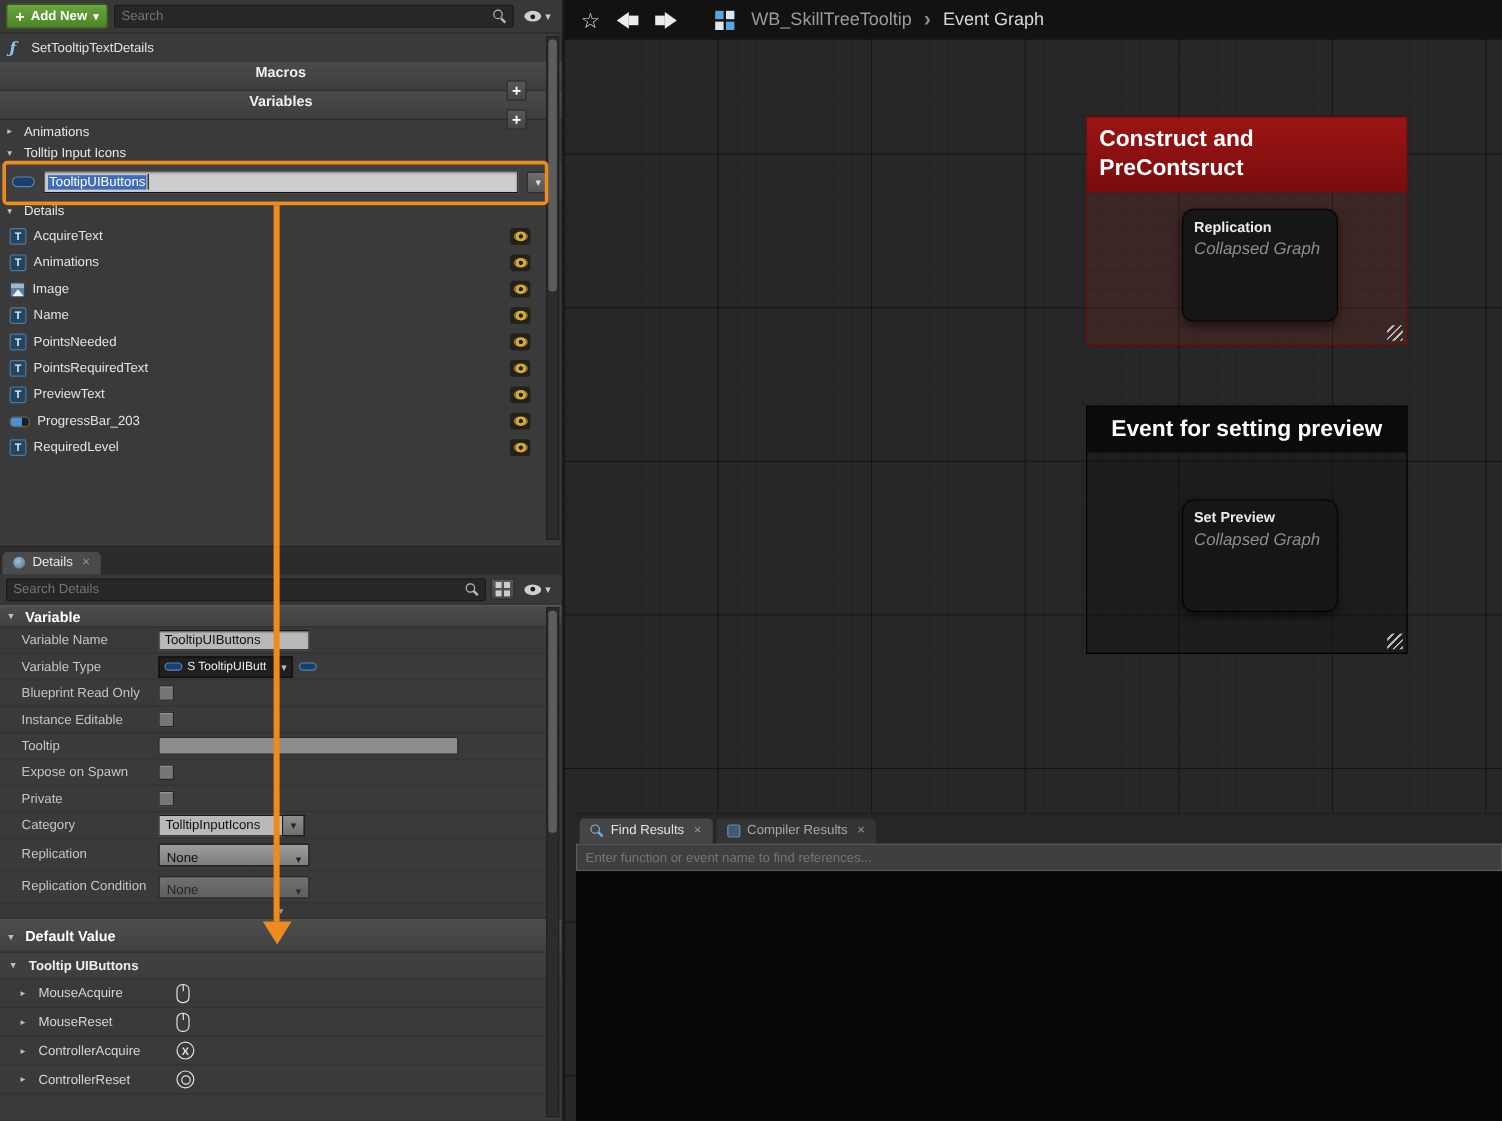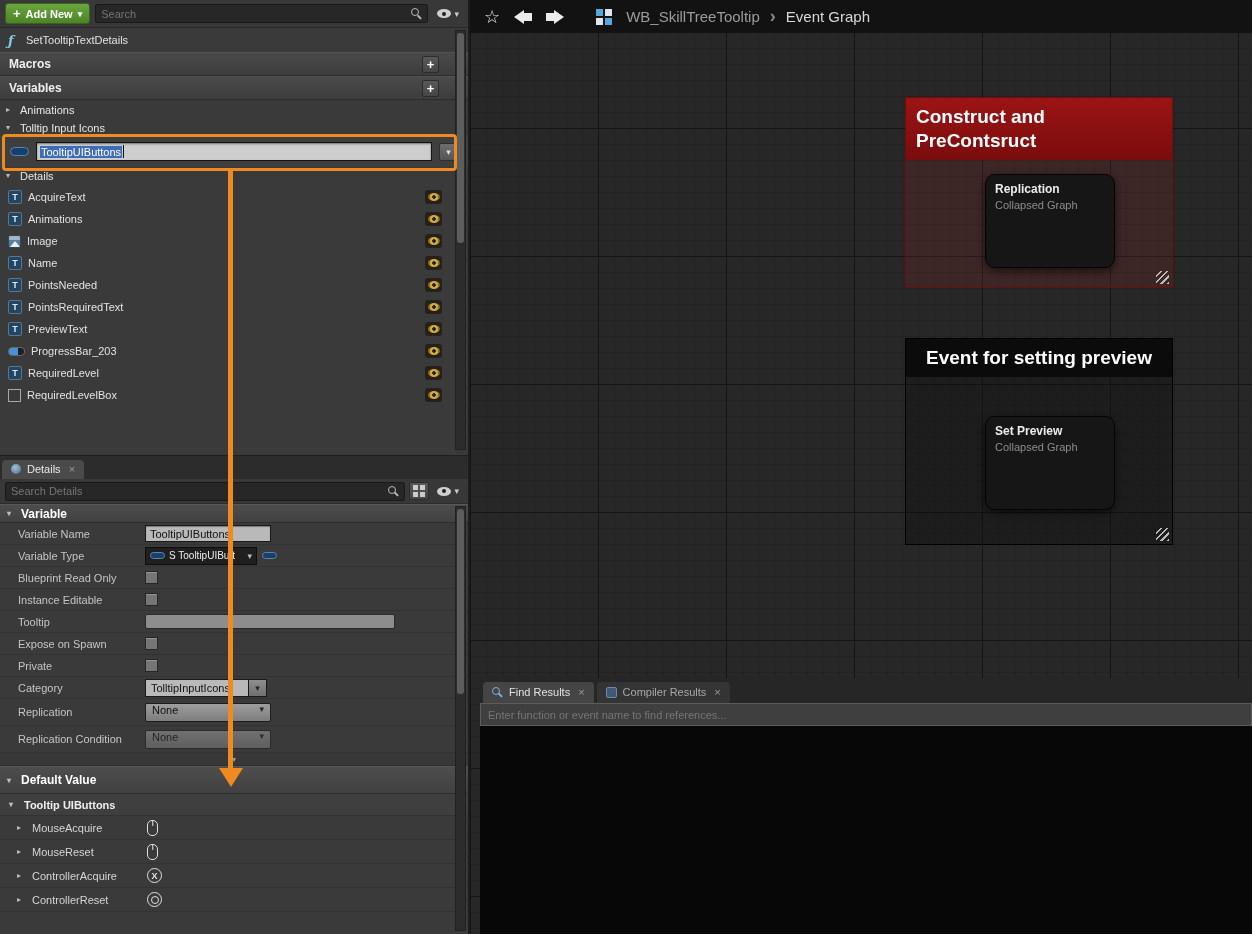--- a/index.html
+++ b/index.html
@@ -32,21 +32,21 @@
 
   .comment { position:absolute; border:1px solid rgba(0,0,0,0.65); }
   .comment .chdr { padding:7px 10px; font-size:19px; font-weight:bold; color:#fff; line-height:1.25; }
   .c1 { left:435px; top:97px; width:268px; height:191px; background:rgba(140,35,35,0.22); border-color:#6d0d0d; }
   .c1 .chdr { background:linear-gradient(#9c1414,#7a0d0d); }
   .c2 { left:435px; top:338px; width:268px; height:207px; background:rgba(12,12,12,0.38); border-color:#000; }
   .c2 .chdr { background:#0b0b0b;text-align:center; }
   .cnode { position:absolute; width:130px; height:94px; background:#161616; border:1px solid #040404;
     border-radius:10px; box-shadow:0 3px 8px rgba(0,0,0,0.55); padding:7px 9px; }
   .cnode .nt { font-weight:bold; color:#ececec; font-size:12px; }
-  .cnode .ns { color:#8d8d8d; font-size:11px; margin-top:3px; }
+  .cnode .ns { font-style:italic; color:#8d8d8d; font-size:14px; margin-top:3px; }
   .rsz { position:absolute; right:3px; bottom:3px; width:13px; height:13px;
     background:repeating-linear-gradient(135deg, transparent 0 3px, #b9b9b9 3px 4.5px); }
 
   
   .bottom { position:absolute; left:480px; top:678px; width:772px; height:256px; background:#070707; z-index:6; }
   .bt-tabs { height:25px; background:#262626; display:flex; align-items:flex-end; gap:3px; padding:3px 3px 0; }
   .bt-tab { background:#454545; border-radius:4px 4px 0 0; padding:4px 9px 5px; display:flex; gap:6px; align-items:center; color:#e2e2e2; font-size:11px; }
   .bt-tab.inactive { background:#343434; color:#a8a8a8; }
   .tab-close { color:#9a9a9a; font-size:11px; margin-left:2px; }
   .mag { width:11px; height:11px; position:relative; flex:0 0 auto; }
@@ -71,21 +71,21 @@
   .search-box input { flex:1; background:transparent; border:none; outline:none; color:#b5b5b5; font-size:11px; font-family:"Liberation Sans",sans-serif; }
   .eye-btn { display:flex; align-items:center; gap:3px; padding:2px 4px; }
   .eye-shape { width:14px; height:9px; border-radius:50%; background:#cfcfcf; position:relative; }
   .eye-shape::after { content:""; position:absolute; left:5px; top:2.5px; width:4px; height:4px; border-radius:50%; background:#1d1d1d; }
 
   
   .mb-row { height:22px; display:flex; align-items:center; gap:6px; padding:0 8px 0 8px; color:#dedede; font-size:11px; }
   .mb-row .vname { color:#e2e2e2; }
   .fn-ic { font-family:"DejaVu Serif", serif; font-style:italic; font-weight:bold; color:#84c9ea; font-size:13px; width:12px; }
   .mb-header { height:24px; background:linear-gradient(#4a4a4a,#3d3d3d); border-top:1px solid #525252; border-bottom:1px solid #2d2d2d;
-    font-weight:bold; color:#efefef; display:flex; align-items:center; padding:0 9px; font-size:12px; }
+    font-weight:bold; color:#efefef; display:flex; align-items:center; padding:0 9px; font-size:12px;flex-direction:column; }
   .hdr-plus { margin-left:auto; width:17px; height:17px; background:linear-gradient(#585858,#454545); border:1px solid #2c2c2c; border-radius:2px;
     color:#fff; font-weight:bold; text-align:center; line-height:15px; font-size:13px; margin-right:20px; }
   .exp { font-size:8px; color:#bdbdbd; width:9px; flex:0 0 auto; }
   .cat-row { height:17px; font-size:11px; color:#e6e6e6; display:flex; align-items:center; gap:5px; padding:0 6px; }
 
   .rename-row { height:31px; display:flex; align-items:center; gap:7px; padding:0 10px 0 10px; background:#3f3f3f; }
   .var-pill { width:19px; height:9px; border-radius:5px; background:#15406f; border:1px solid #5d84ab; flex:0 0 auto; }
   .rename-input { flex:1; height:19px; background:#cdcdcd; border:1px solid #141414; box-shadow:inset 0 1px 2px rgba(0,0,0,0.45);
     display:flex; align-items:center; padding:0 3px; color:#000; font-size:11px; }
   .selection { background:#3e6db5; color:#fff; padding:0 1px; }
@@ -114,34 +114,34 @@
   .dt-tab { background:#4a4a4a; border-radius:4px 4px 0 0; padding:3px 9px 4px; display:flex; gap:6px; align-items:center; color:#e8e8e8; font-size:11px; }
   .gear-dot { width:10px; height:10px; border-radius:50%; background:radial-gradient(circle at 40% 35%, #9fc0da, #4f6a80); }
   .dt-search { height:25px; display:flex; align-items:center; gap:4px; padding:3px 5px; background:#383838; border-bottom:1px solid #2c2c2c; }
   .grid-btn { width:20px; height:18px; background:linear-gradient(#585858,#454545); border:1px solid #2c2c2c; border-radius:2px; display:flex; align-items:center; justify-content:center; }
   .grid-ic { width:5px; height:5px; background:#ccc; box-shadow:7px 0 #ccc, 0 7px #ccc, 7px 7px #ccc; margin:0 7px 7px 0; }
   .sect { height:19px; background:linear-gradient(#4d4d4d,#414141); border-top:1px solid #575757; border-bottom:1px solid #2d2d2d;
     font-weight:bold; color:#fff; padding:0 7px; display:flex; align-items:center; gap:5px; font-size:12px; }
   .sect.tall { height:28px; font-size:12px; }
   .prop { height:22px; display:flex; align-items:center; background:#3a3a3a; border-bottom:1px solid #333; }
   .prop.tall { height:27px; }
-  .plabel { width:145px; padding-left:18px; color:#c5c5c5; font-size:11px; flex:0 0 auto; }
+  .plabel { width:132px; padding-left:18px; color:#c5c5c5; font-size:11px; flex:0 0 auto; }
   .pctrl { flex:1; display:flex; align-items:center; gap:5px; padding-right:18px; }
   .txt-input { width:126px; height:17px; background:#b9b9b9; border:1px solid #191919; color:#111; font-size:11px; padding:0 4px;
     box-shadow:inset 0 1px 1px rgba(0,0,0,0.35); font-family:"Liberation Sans",sans-serif; outline:none; }
   .combo-dark { height:18px; width:112px; background:#1f1f1f; border:1px solid #0d0d0d; color:#ededed; display:flex; align-items:center; gap:4px; padding:0 4px; font-size:10px; }
   .combo-dark .caret { margin-left:auto; color:#bbb; }
   .mini-pill { width:15px; height:7px; border-radius:4px; background:#15406f; border:1px solid #5d84ab; flex:0 0 auto; }
   .checkbox { width:13px; height:13px; background:#757575; border:1px solid #262626; box-shadow:inset 0 1px 1px rgba(255,255,255,0.25); }
   .tooltip-bar { width:250px; height:15px; background:#8d8d8d; border:1px solid #2a2a2a; border-radius:2px; }
   .combo-light { height:18px; width:104px; background:#b9b9b9; border:1px solid #191919; color:#111; display:flex; align-items:center; padding:0 5px; font-size:11px; }
   .combo-caret-btn { width:18px; height:18px; background:linear-gradient(#8e8e8e,#6f6f6f); border:1px solid #191919; border-left:none;
     color:#222; font-size:9px; display:flex; align-items:center; justify-content:center; }
   .dropdown { height:19px; width:126px; background:linear-gradient(#9e9e9e,#7d7d7d); border:1px solid #1e1e1e; color:#111;
-    display:flex; align-items:flex-start; justify-content:space-between; padding:0 6px; font-size:11px; border-radius:2px; }
+    display:flex; align-items:flex-end; justify-content:space-between; padding:0 6px; font-size:11px; border-radius:2px; }
   .dropdown .caret { color:#222; }
   .dropdown.dim { opacity:0.55; }
   .adv-chevron { height:13px; background:#383838; border-bottom:1px solid #2e2e2e; display:flex; align-items:center; justify-content:center; color:#9a9a9a; font-size:8px; }
   .group-row { height:22px; background:#3f3f3f; border-bottom:1px solid #323232; display:flex; align-items:center; gap:6px; padding-left:9px; color:#eee; font-size:11px; font-weight:bold; }
   .dv-row { height:24px; display:flex; align-items:center; background:#3a3a3a; border-bottom:1px solid #333; }
   .dv-label { width:147px; padding-left:17px; display:flex; align-items:center; gap:6px; color:#d5d5d5; font-size:11px; flex:0 0 auto; }
   .ic-mouse { width:11px; height:16px; border:1.5px solid #e0e0e0; border-radius:5px; position:relative; }
   .ic-mouse::after { content:""; position:absolute; left:50%; top:0; width:1.5px; height:5px; background:#e0e0e0; transform:translateX(-50%); }
   .ic-circle { width:15px; height:15px; border:1.5px solid #e0e0e0; border-radius:50%; color:#e0e0e0; font-size:9px; font-weight:bold;
     display:flex; align-items:center; justify-content:center; }
@@ -331,27 +331,20 @@
         <i></i>
       </span>
   </div>
   <div class="mb-row var-row">
     <span class="ic ic-text">T</span>
     <span class="vname">RequiredLevel</span>
     <span class="mb-eye">
         <i></i>
       </span>
   </div>
-  <div class="mb-row var-row">
-    <span class="ic ic-box"></span>
-    <span class="vname">RequiredLevelBox</span>
-    <span class="mb-eye">
-        <i></i>
-      </span>
-  </div>
 
   <div class="sb" style="left:455px; top:30px; height:420px;">
     <div class="sb-thumb" style="top:2px; height:210px;"></div>
   </div>
 
   <div class="details">
     <div class="dt-tabs">
       <div class="dt-tab">
         <span class="gear-dot"></span>
         <span>Details</span>

